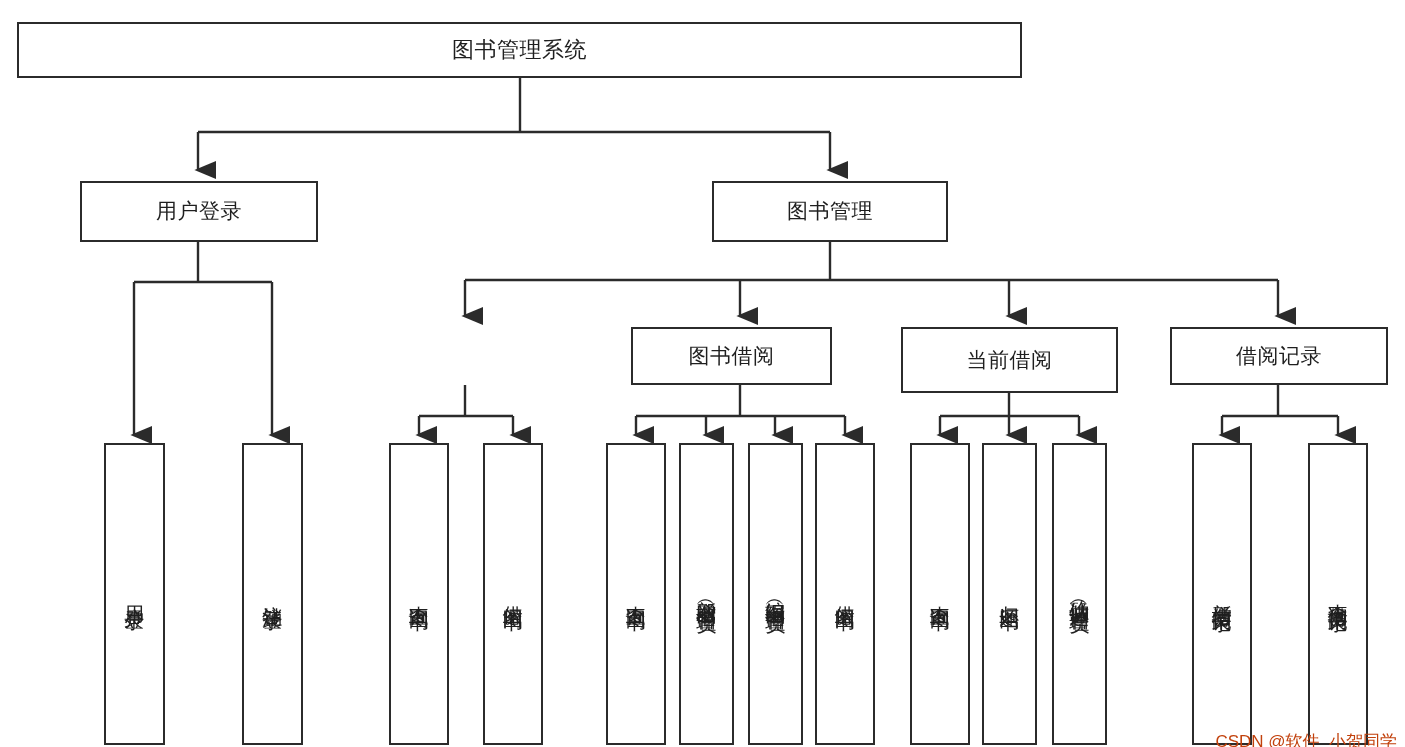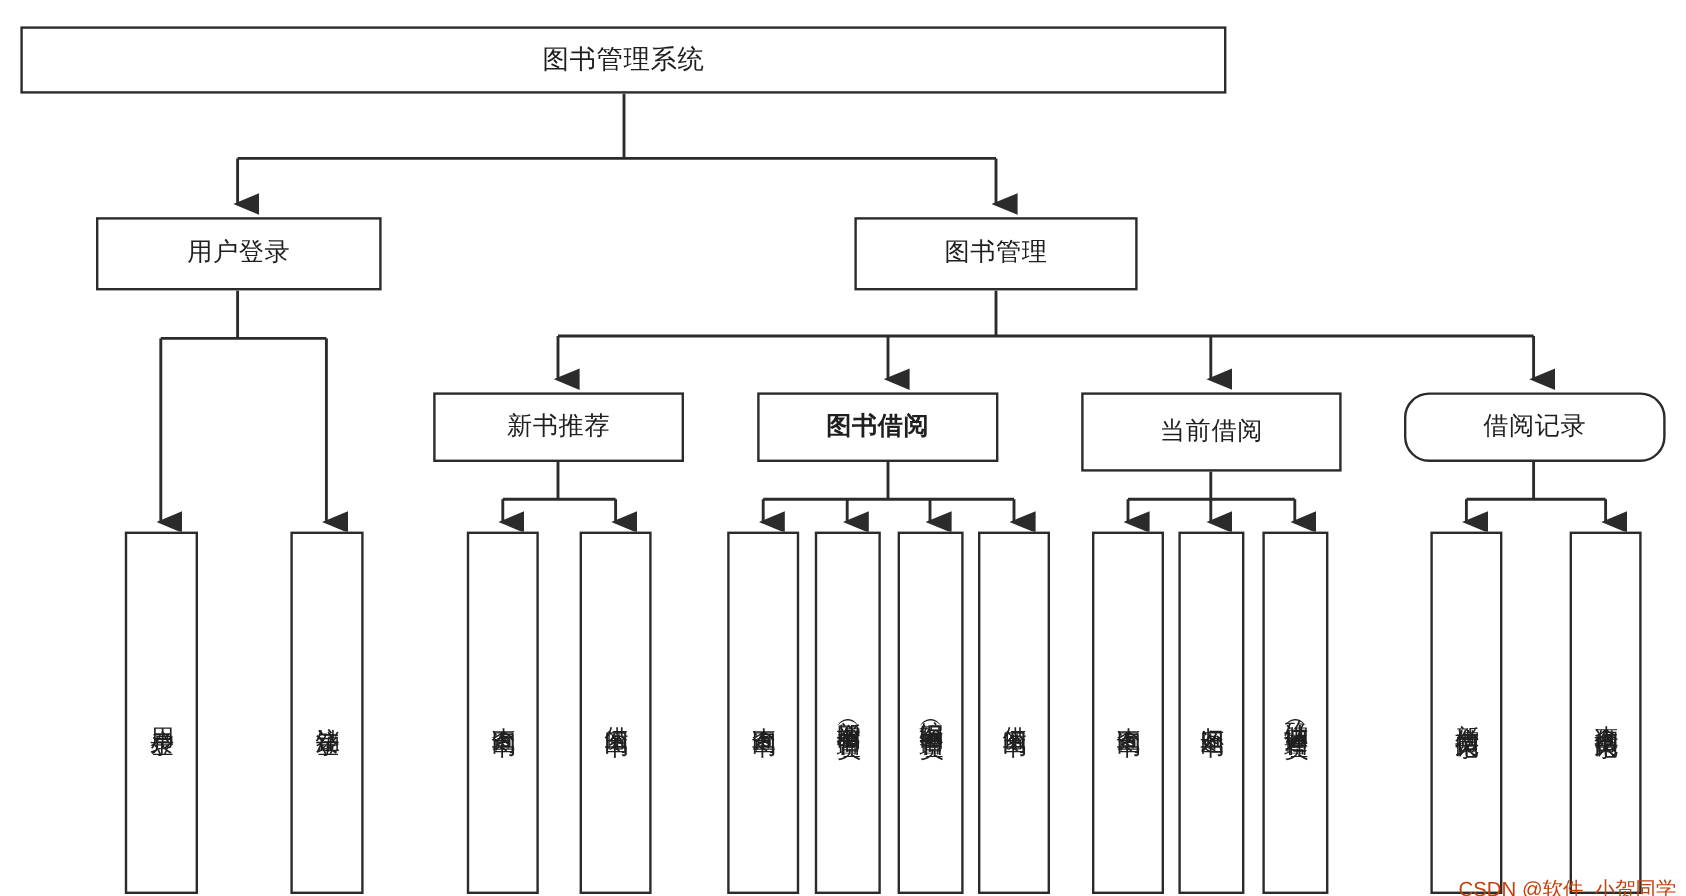--- a/index.html
+++ b/index.html
@@ -137,30 +137,27 @@
     <span class="node-label">图书管理系统</span>
   </div>
 
   <div class="node horiz" style="left:80px; top:171px; width:238px; height:61px;">
     <span class="node-label">用户登录</span>
   </div>
   <div class="node horiz" style="left:712px; top:171px; width:236px; height:61px;text-align:right;">
     <span class="node-label">图书管理</span>
   </div>
 
-  <div class="node horiz" style="left:361px; top:317px; width:209px; height:58px;">
-    <span class="node-label">新书推荐</span>
-  </div>
-  <div class="node horiz" style="left:631px; top:317px; width:201px; height:58px;font-weight:bold;">
+  <div class="node horiz" style="left:631px; top:317px; width:201px; height:58px;">
     <span class="node-label">图书借阅</span>
   </div>
   <div class="node horiz" style="left:901px; top:317px; width:217px; height:66px;">
     <span class="node-label">当前借阅</span>
   </div>
-  <div class="node horiz" style="left:1170px; top:317px; width:218px; height:58px;border-radius:21px;">
+  <div class="node horiz" style="left:1170px; top:317px; width:218px; height:58px;">
     <span class="node-label">借阅记录</span>
   </div>
 
   <div class="node vert" style="left:104px; top:433px; width:61px; height:302px;">
     <span class="node-label">用户登录</span>
   </div>
   <div class="node vert" style="left:242px; top:433px; width:61px; height:302px;">
     <span class="node-label">注销登录</span>
   </div>
 

